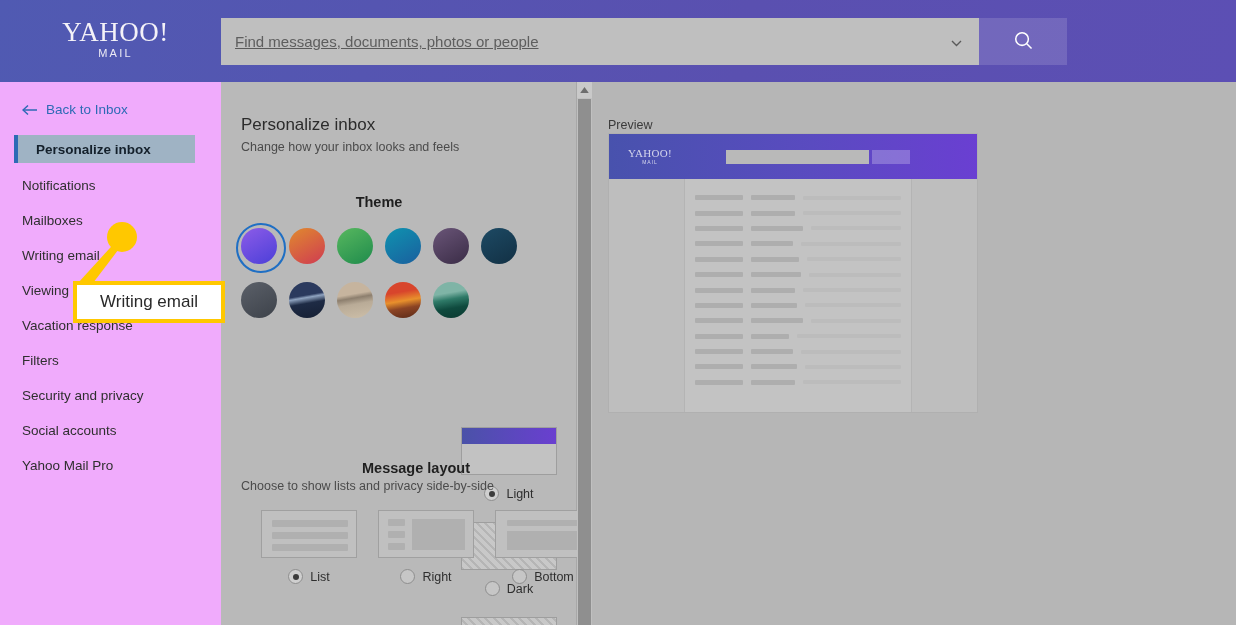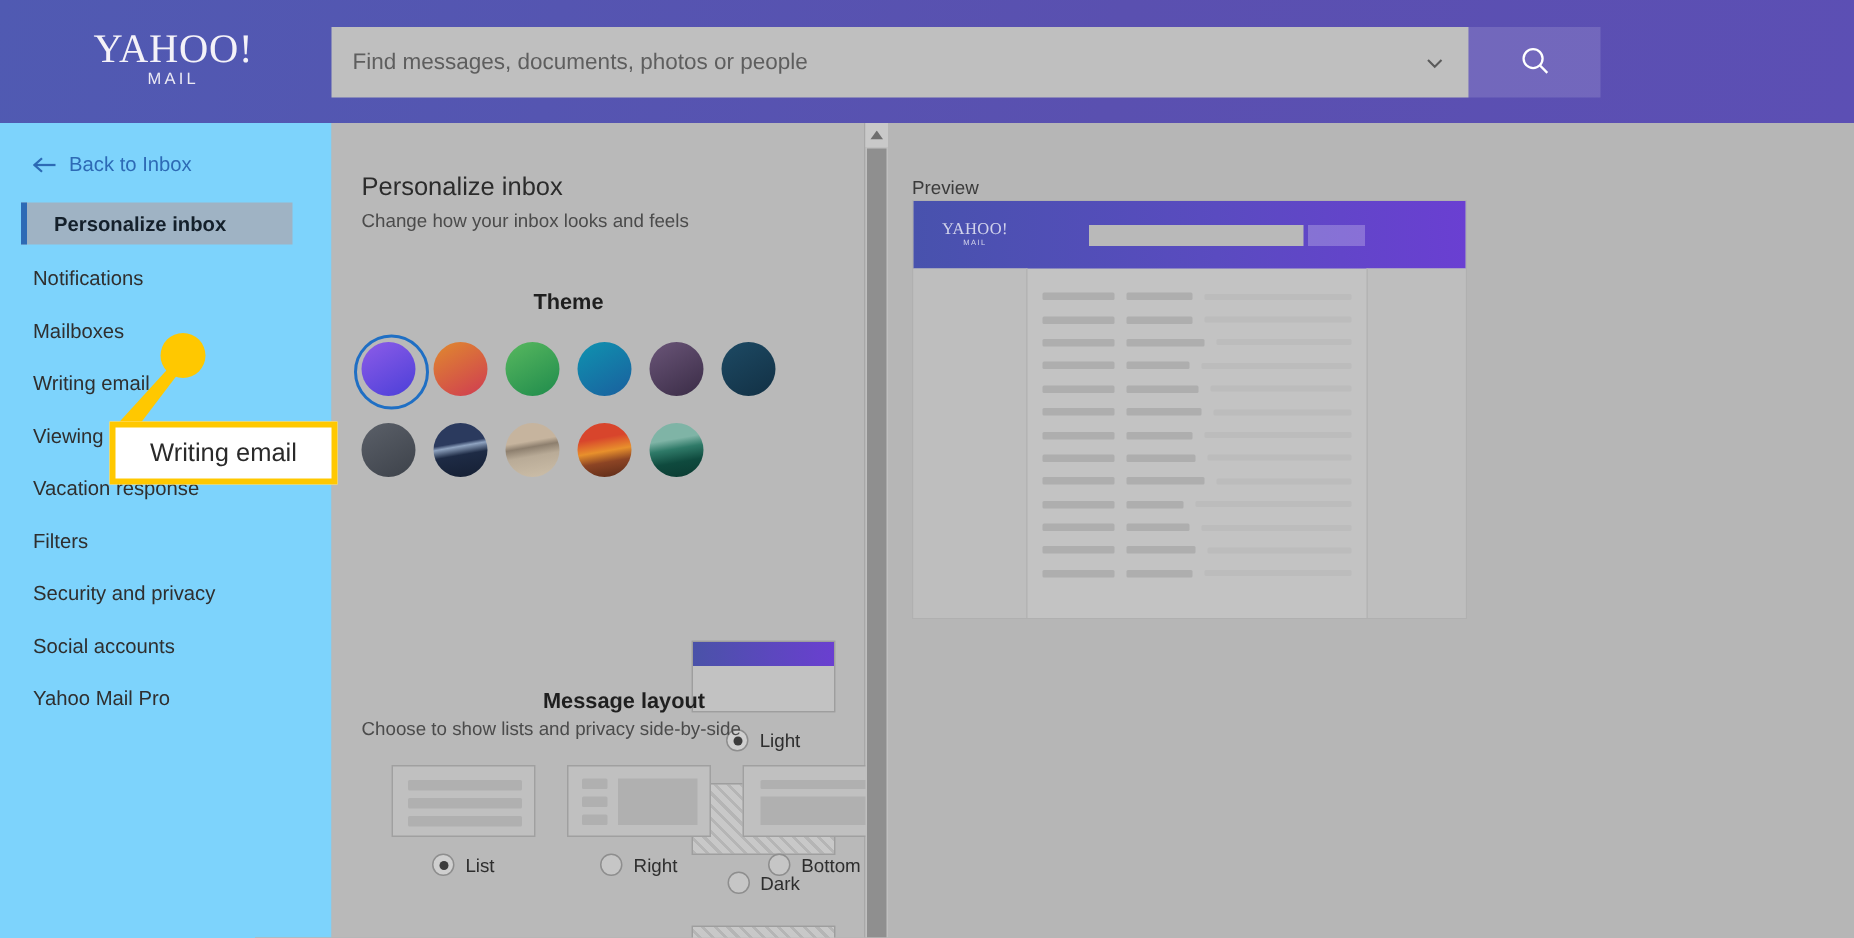--- a/index.html
+++ b/index.html
@@ -30,38 +30,38 @@
     color: #eceaf4; font-family: "Liberation Sans", sans-serif;
   }
   .search-wrap { position: absolute; left: 221px; top: 18px; height: 47px; }
   .search-box {
     position: relative; width: 758px; height: 47px;
     background: #bfbfbf; display: flex; align-items: center;
   }
   .search-input {
     border: 0; outline: 0; background: transparent;
     font-size: 15px; color: #5a5a5a; width: 690px;
-    margin-left: 14px; font-family: "Liberation Sans", sans-serif;
+    margin-left: 14px; font-family: "Liberation Sans", sans-serif; text-decoration: underline;
   }
   .search-input::placeholder { color: #5e5e5e; }
   .chev {
     position: absolute; right: 16px; top: 50%; transform: translateY(-50%);
     width: 13px; height: 13px;
   }
   .search-btn {
     position: absolute; left: 979px; top: 18px;
     width: 88px; height: 47px; background: rgba(255,255,255,.14);
     border: 0; cursor: pointer;
     display: flex; align-items: center; justify-content: center;
   }
 
   
   .sidebar {
     position: absolute; left: 0; top: 82px; width: 221px; height: 543px;
-    background: #7dd3fc;
+    background: #f0abfc;
   }
   .back-link {
     position: absolute; left: 22px; top: 20px;
     display: flex; align-items: center; gap: 8px;
     color: #2d6ab5; font-size: 13.5px; cursor: pointer;
   }
   .back-arrow { width: 16px; height: 12px; }
   .nav { position: absolute; left: 0; top: 53px; width: 221px; }
   .nav-item {
     height: 26px; display: flex; align-items: center;

